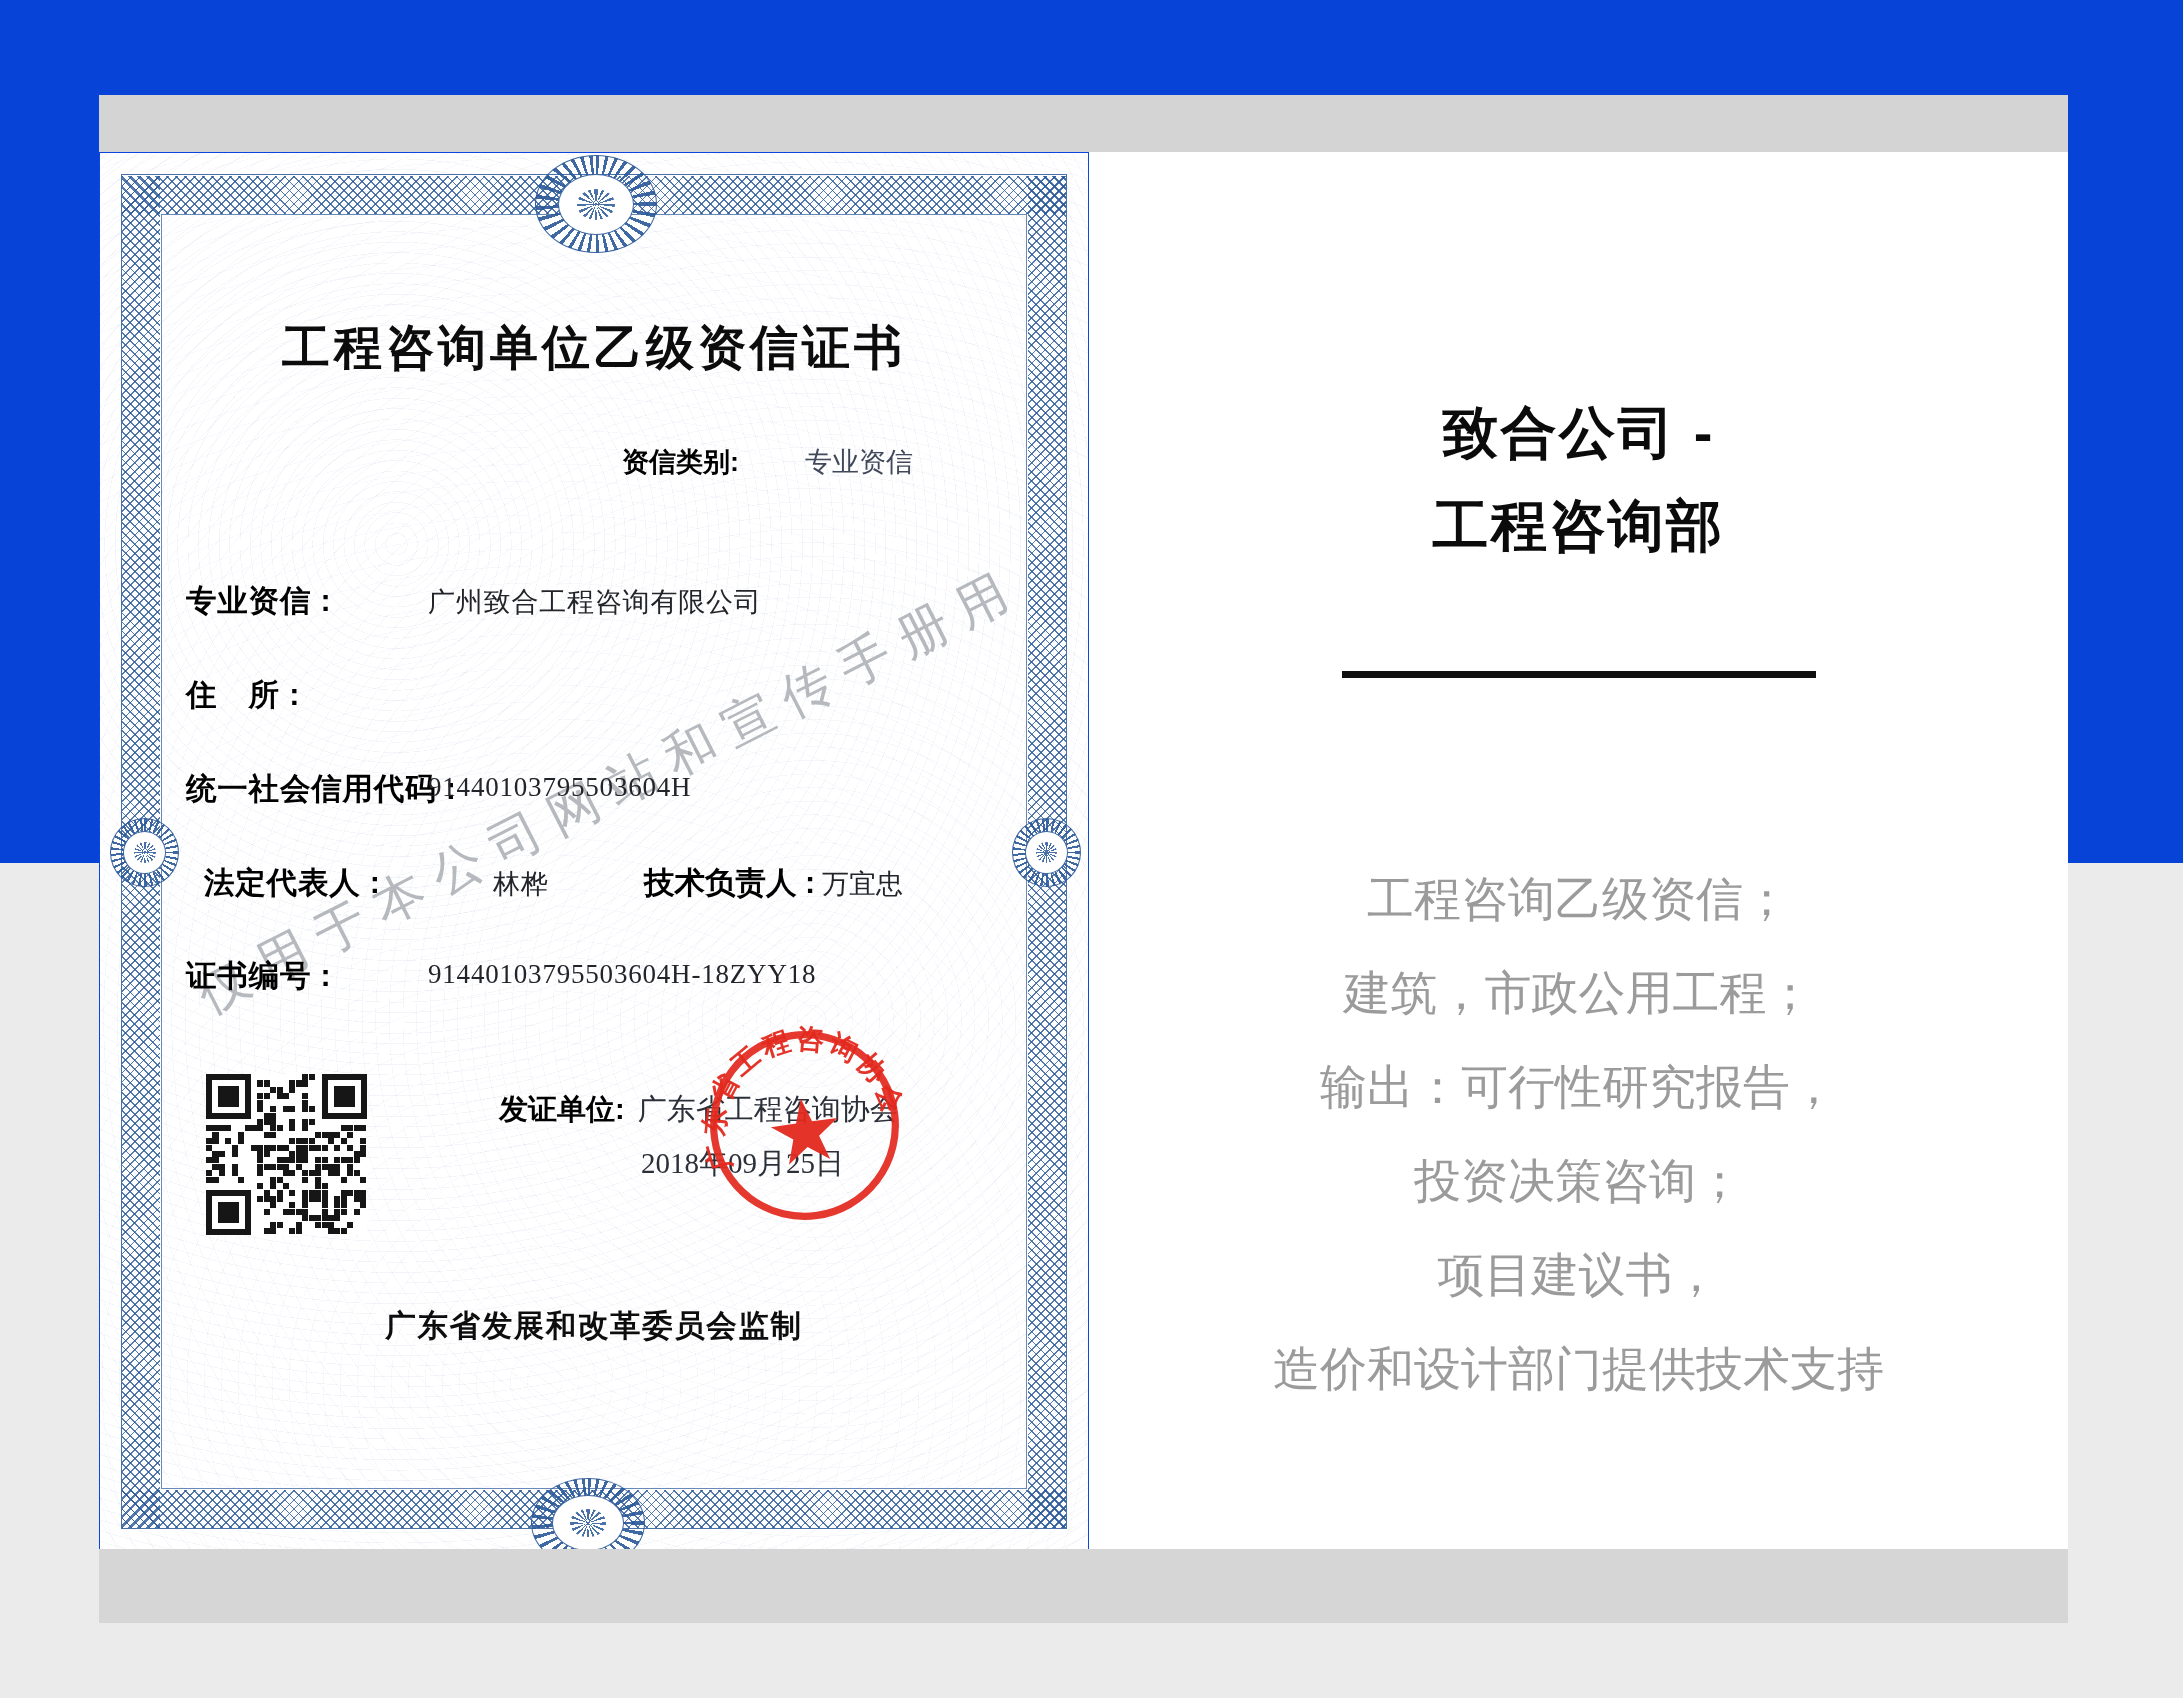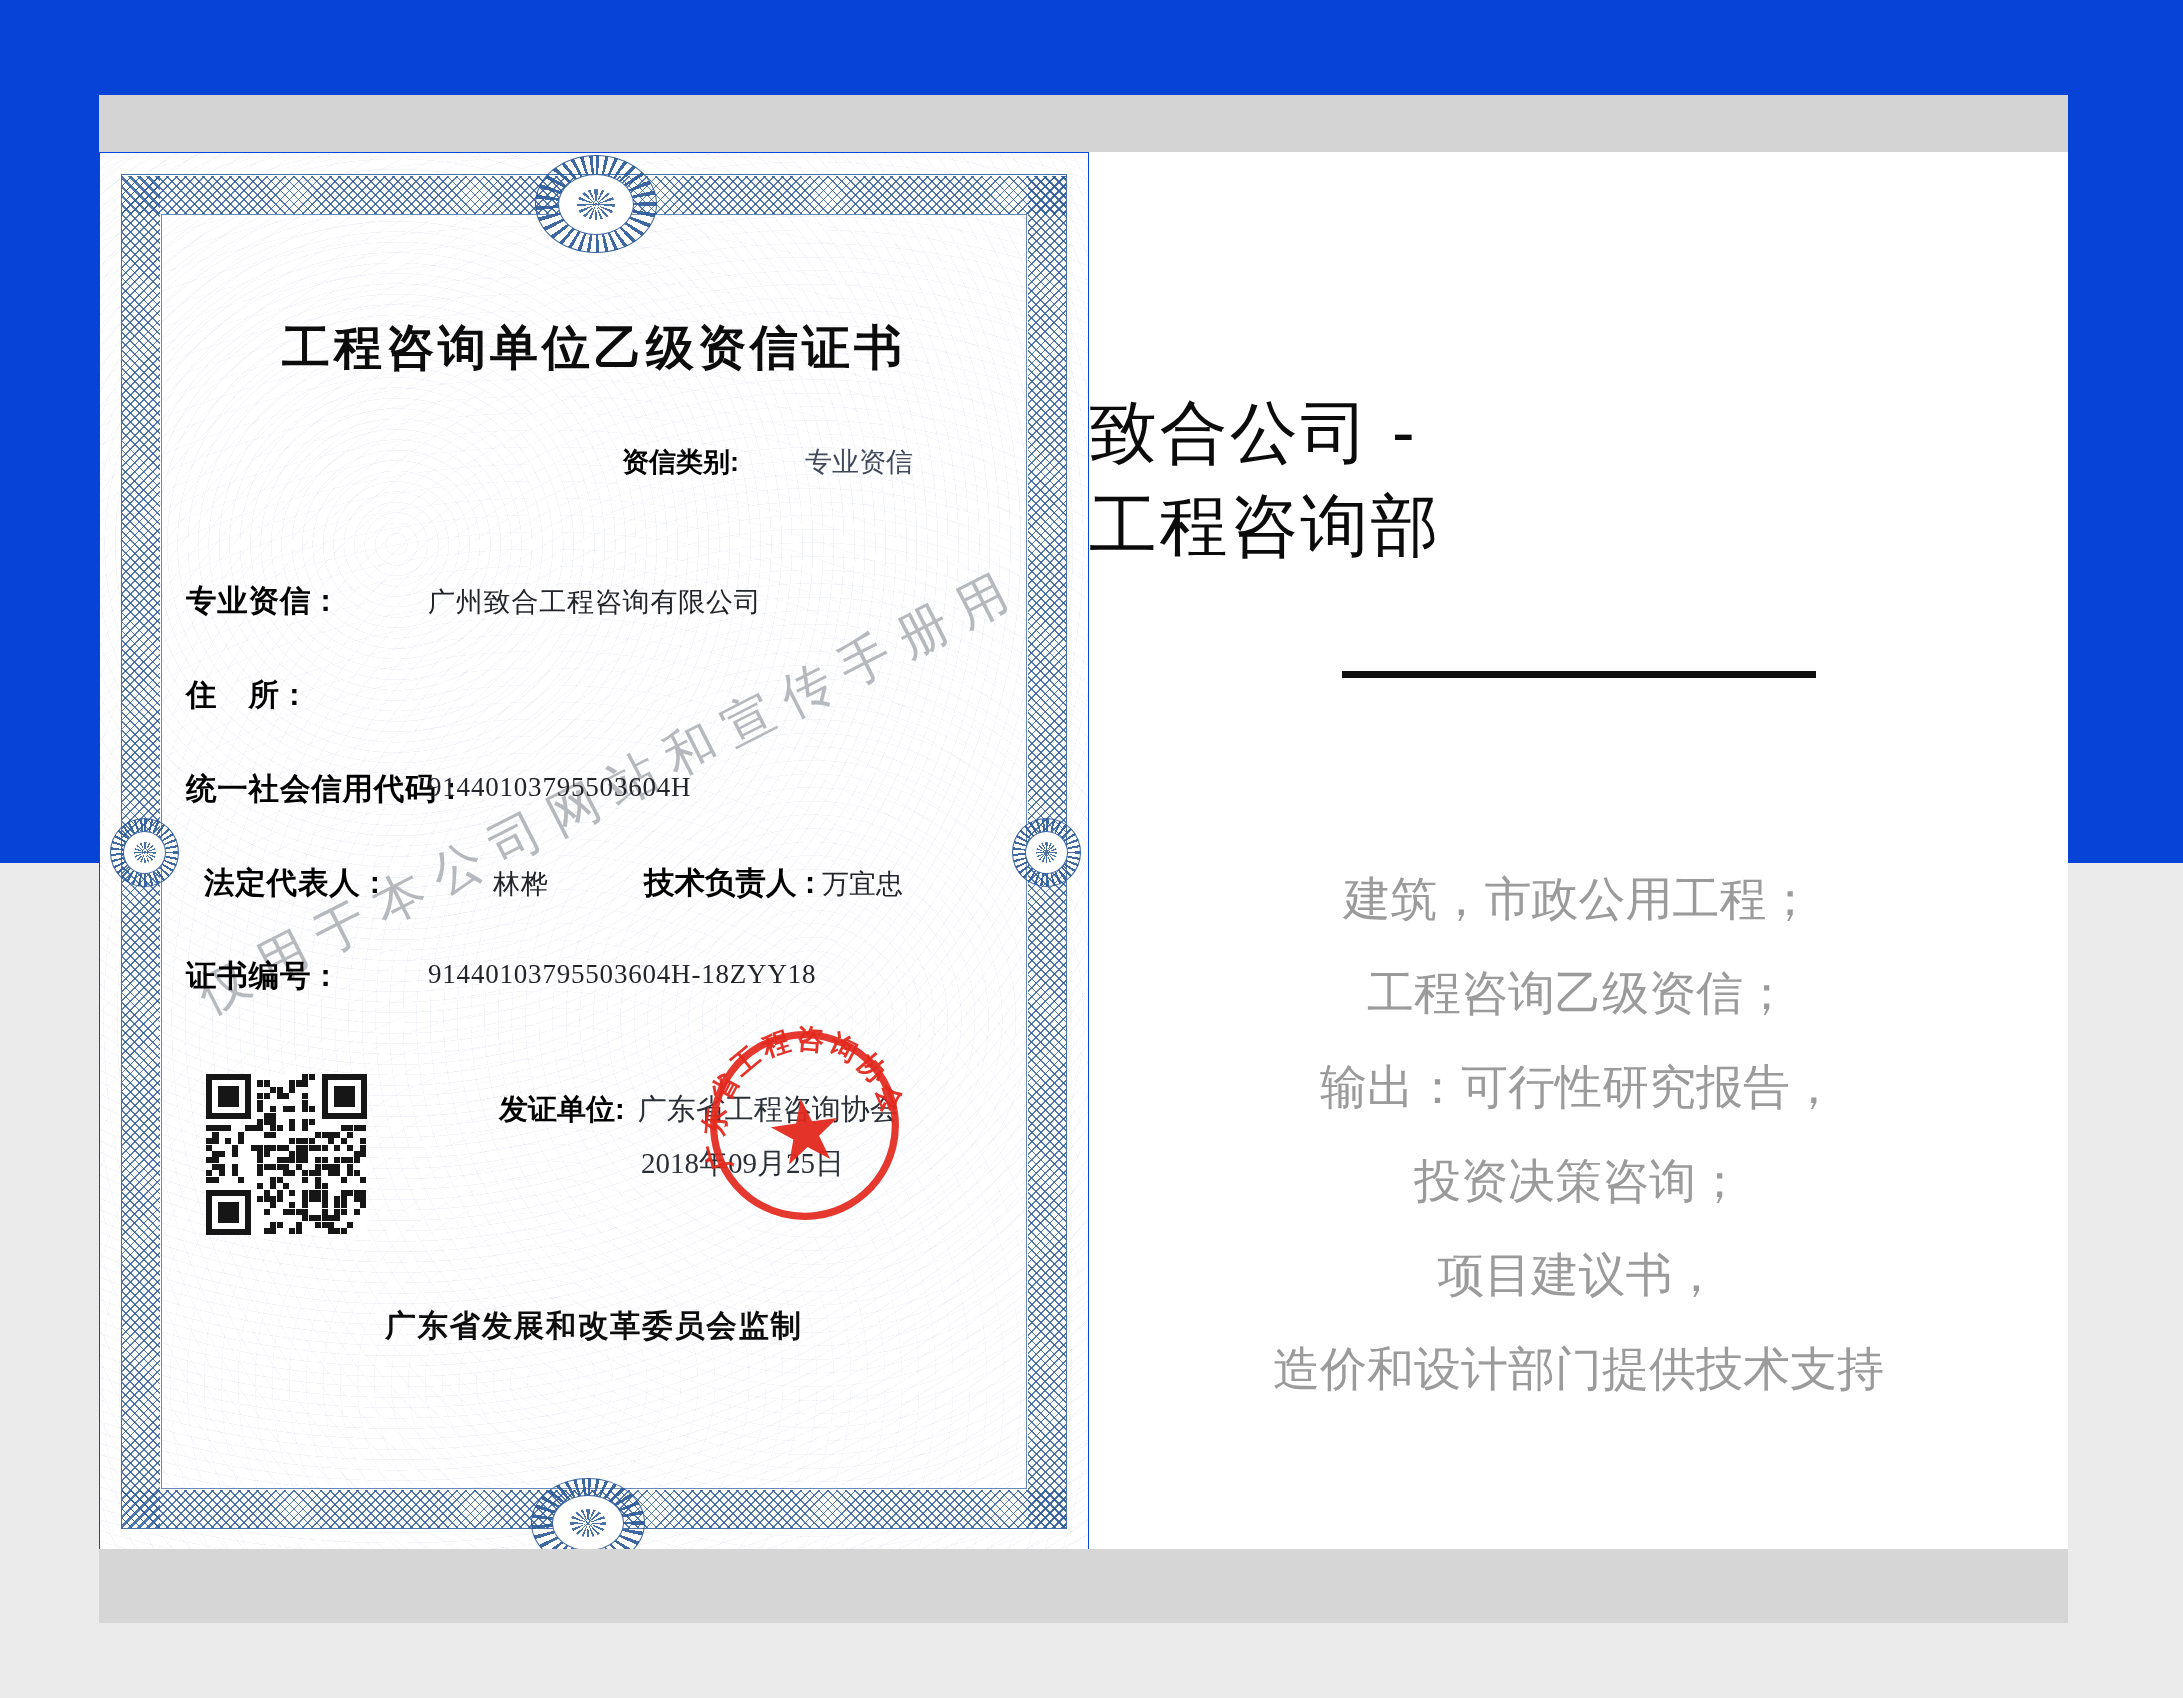--- a/index.html
+++ b/index.html
@@ -69,22 +69,22 @@
   .issue-date{position:absolute;left:474px;top:991px;width:337px;text-align:center;
         font-family:"Liberation Serif",serif;font-size:29px;color:#2b2f38;}
 
   .stamp{position:absolute;left:600px;top:868px;width:209px;height:209px;transform:rotate(-8deg);}
 
   .supervisor{position:absolute;left:0;top:1153px;width:100%;text-align:center;
         font-weight:bold;font-size:30.5px;color:#0d0d0d;letter-spacing:1.6px;}
 
   
   .right-region{position:absolute;left:990px;top:57px;width:979px;height:1397px;background:#fff;}
-  .panel-heading{position:absolute;left:0;top:234px;width:100%;
-        font-weight:400;font-size:68px;line-height:93px;color:#0b0b0b;letter-spacing:2.4px;}
+  .panel-heading{position:absolute;left:0;top:234px;width:100%;text-align:center;
+        font-weight:700;font-size:56px;line-height:93px;color:#0b0b0b;letter-spacing:2.4px;}
   .panel-rule{position:absolute;left:253px;top:519px;width:474px;height:7.2px;background:#101010;}
   .panel-desc{position:absolute;left:0;top:700px;width:100%;text-align:center;
         font-family:"Liberation Serif",serif;font-size:47px;line-height:94px;color:#9b9b9b;}
 </style>
 </head>
 <body>
 
 <div id="screen">
 
   <div class="blue-frame"></div>
@@ -366,22 +366,22 @@
       <div class="supervisor">广东省发展和改革委员会监制</div>
     </div>
 
     <div class="right-region">
       <div class="panel-heading">
         <div>致合公司 -</div>
         <div>工程咨询部</div>
       </div>
       <div class="panel-rule"></div>
       <div class="panel-desc">
+        <div>工程咨询乙级资信；</div>
         <div>建筑，市政公用工程；</div>
-        <div>工程咨询乙级资信；</div>
         <div>输出：可行性研究报告，</div>
         <div>投资决策咨询；</div>
         <div>项目建议书，</div>
         <div>造价和设计部门提供技术支持</div>
       </div>
     </div>
 
     <div class="gray-band"></div>
   </div>
 </div>

